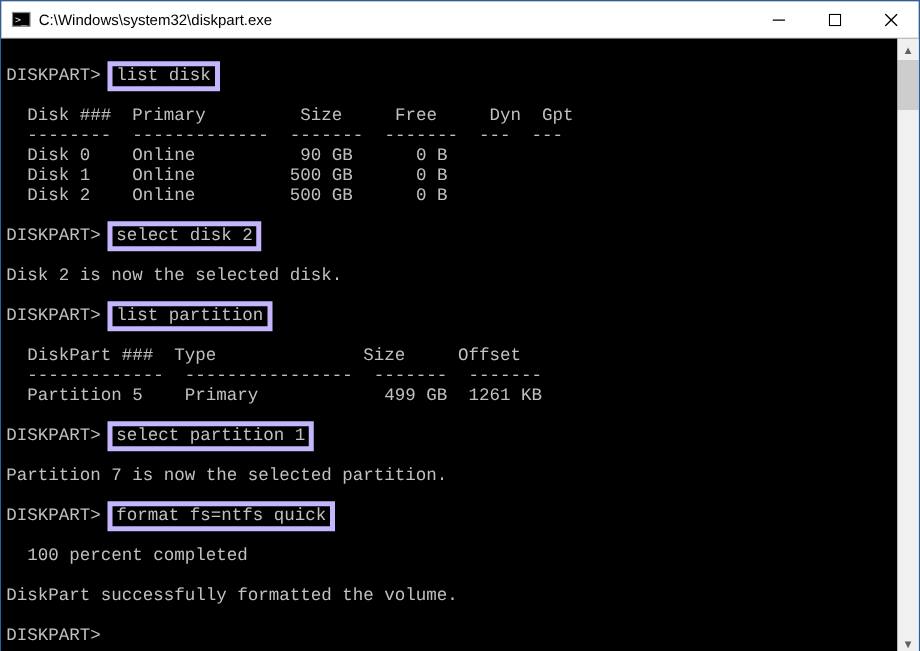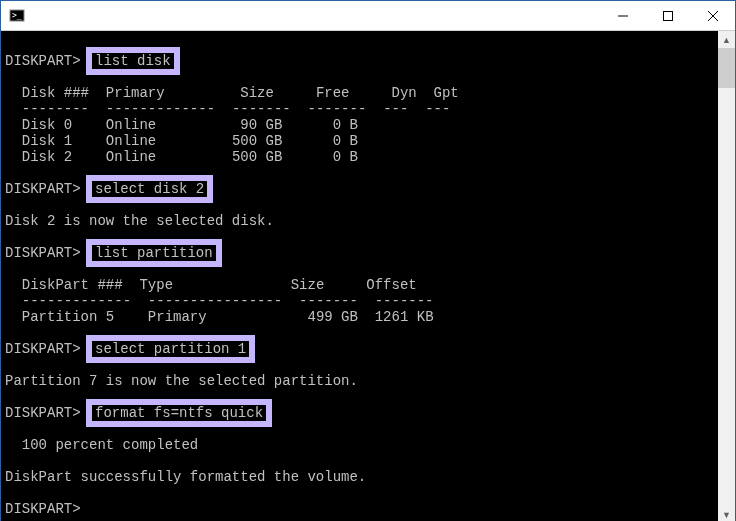--- a/index.html
+++ b/index.html
@@ -81,37 +81,38 @@
   justify-content: center;
   font-size: 9px;
   color: #606060;
 }
 .scroll-thumb {
   background: #cdcdcd;
   width: 100%;
 }
 .scroll-track { flex: 1; background: #f0f0f0; }
 .hl {
-  border: 6px solid #c4b5fd;
+  border: 4px solid #c4b5fd;
   padding: 0 3px;
   margin-left: -3px;
   text-align: center;
 }
 </style>
 </head>
 <body>
 
 <div class="window">
   <div class="titlebar">
     <span class="app-icon">
       <svg viewBox="0 0 16 16">
           <rect x="1" y="2" width="14" height="11" fill="#000" stroke="#888" stroke-width="1"></rect>
           <text x="3" y="10" font-size="8" fill="#fff" font-family="monospace">&gt;_</text>
         </svg>
     </span>
+    <span class="title">C:\Windows\system32\diskpart.exe</span>
     <span class="spacer"></span>
     <div class="winbtn">
       <svg width="10" height="10" viewBox="0 0 10 10">
           <line x1="0" y1="5" x2="10" y2="5" stroke="#000" stroke-width="1"></line>
         </svg>
     </div>
     <div class="winbtn">
       <svg width="10" height="10" viewBox="0 0 10 10">
           <rect x="0.5" y="0.5" width="9" height="9" fill="none" stroke="#000" stroke-width="1"></rect>
         </svg>

